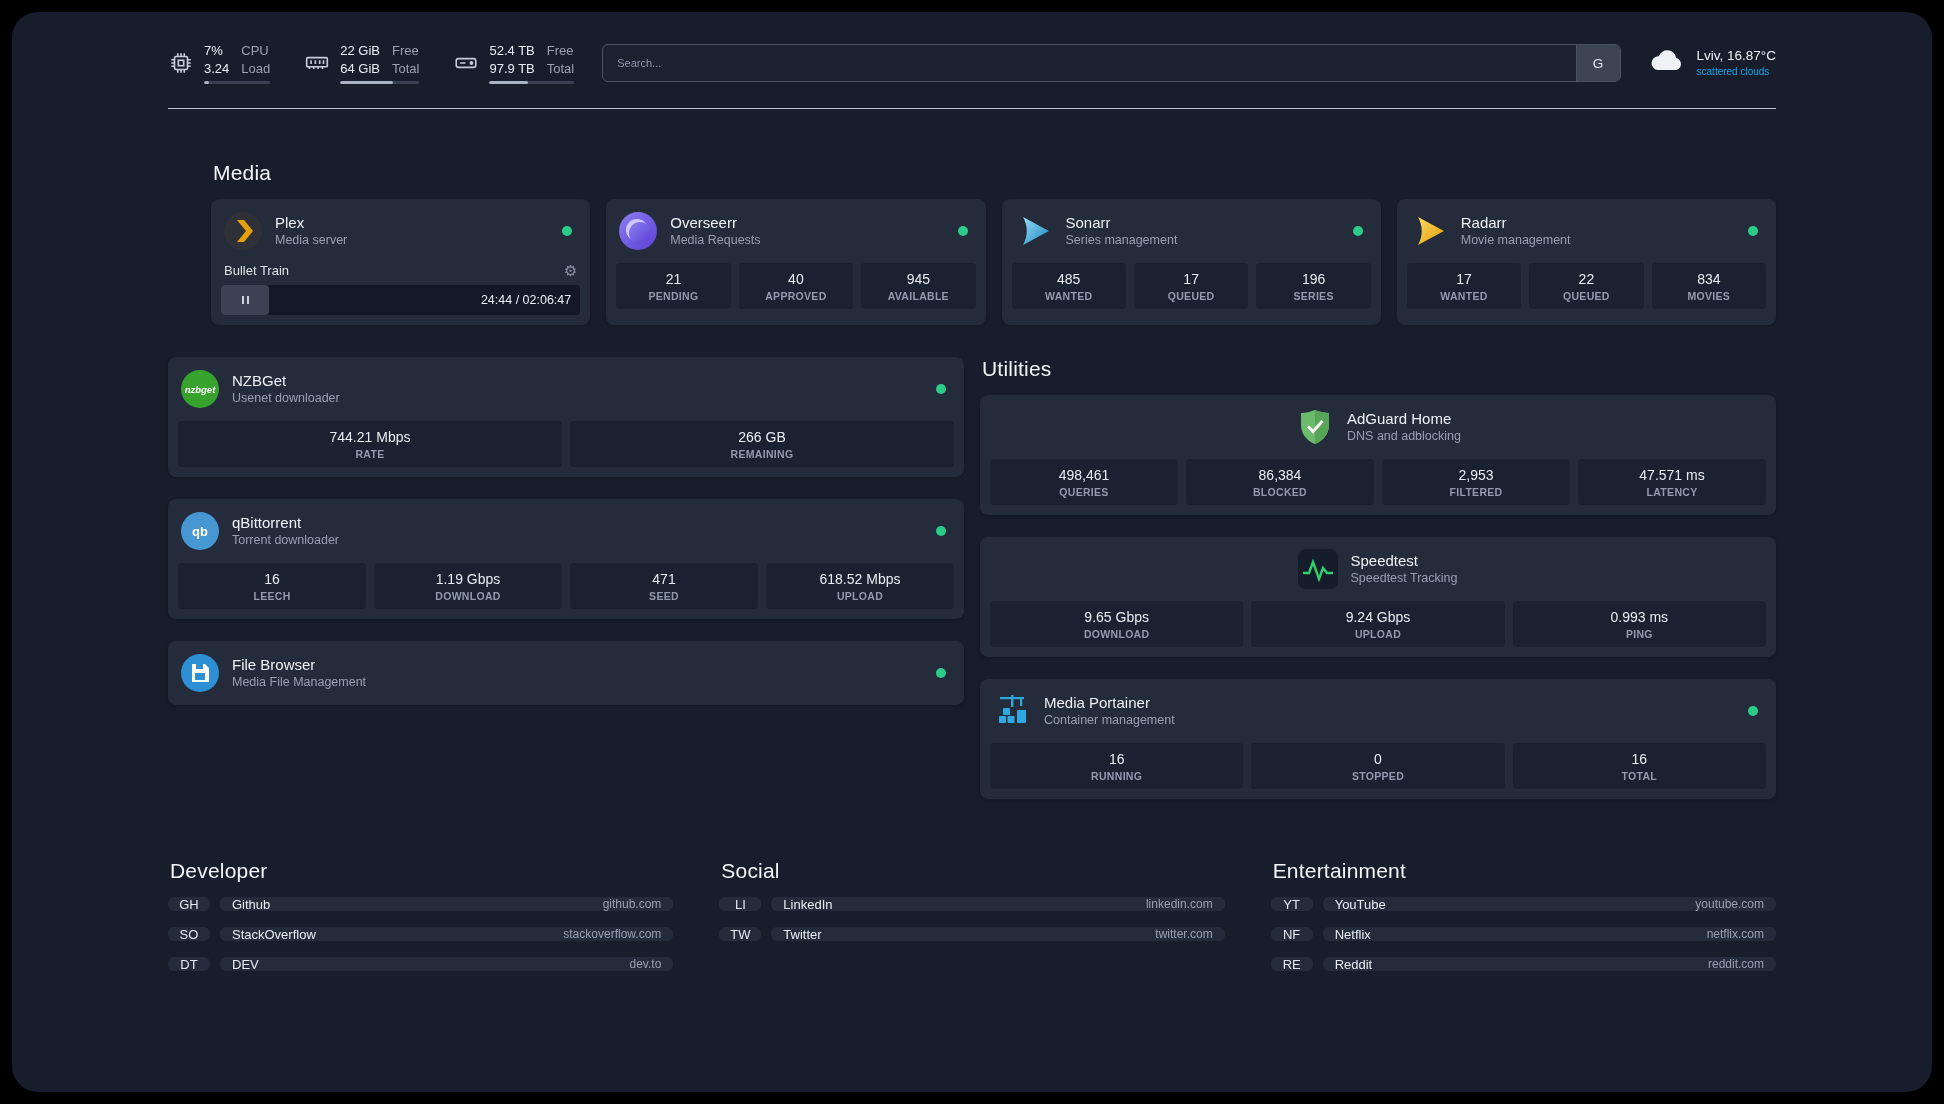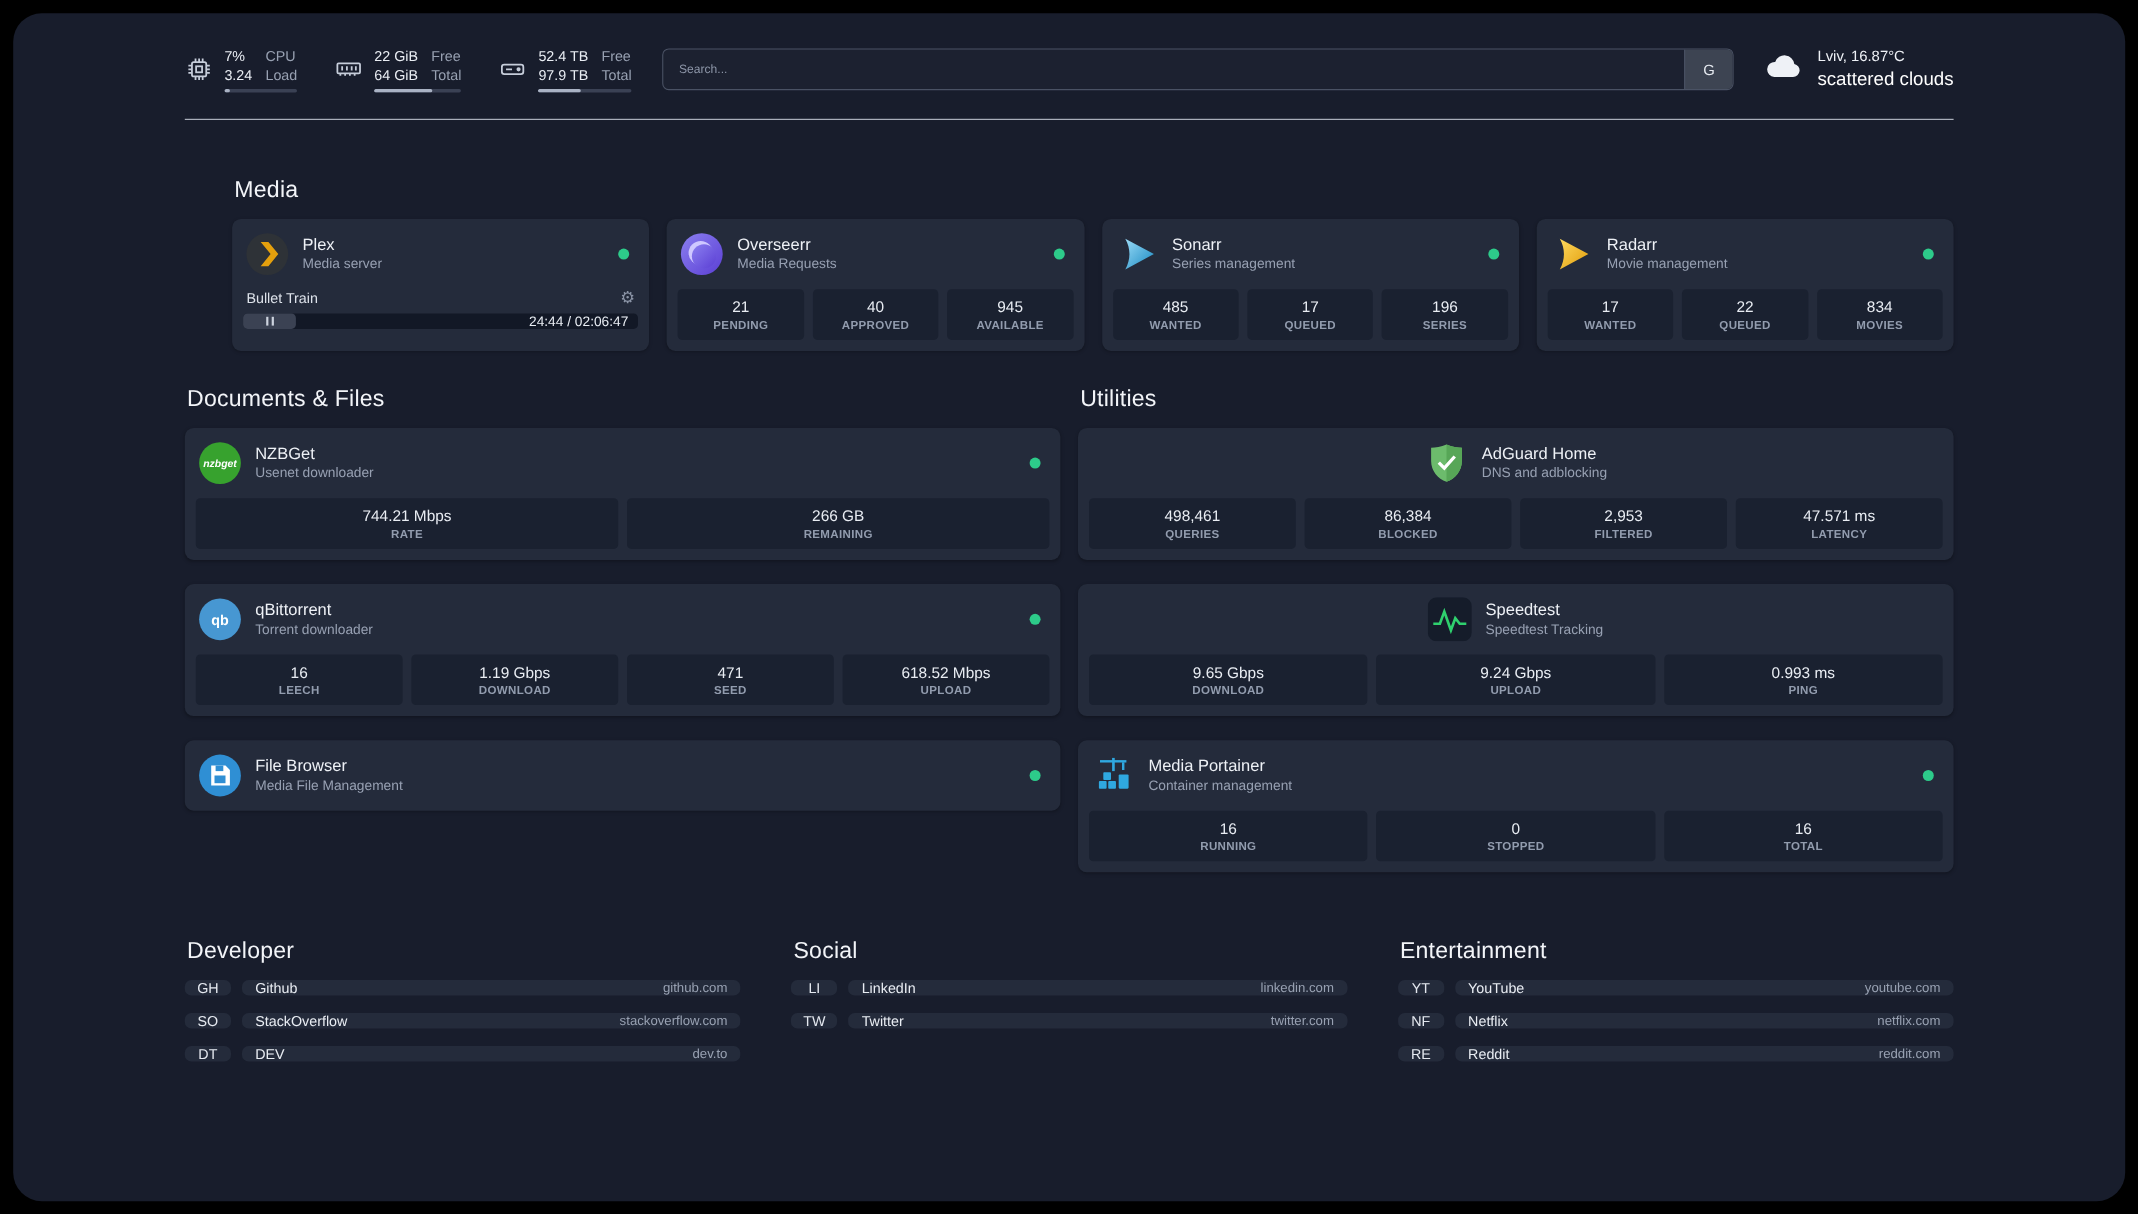--- a/index.html
+++ b/index.html
@@ -25,21 +25,21 @@
   .searchbox { flex:1; display:flex; height:38px; margin:0 28px; border:1px solid #4a5264;
     border-radius:6px; overflow:hidden; background:rgba(255,255,255,0.02); }
   .searchbox input { flex:1; background:transparent; border:none; outline:none;
     color:#dfe4ec; padding:0 14px; font-size:11px; font-family:inherit; }
   .searchbox input::placeholder { color:#8d96a8; }
   .g-btn { width:44px; background:#3d4452; border:none; border-left:1px solid #4a5264;
     color:#e7ebf1; font-size:13.5px; display:flex; align-items:center; justify-content:center; cursor:pointer; font-family:inherit; }
 
   .weather { display:flex; align-items:center; gap:12px; }
   .weather-loc { font-size:13.5px; color:#eef1f6; line-height:1.35; }
-  .weather-cond { font-size:17px; color:#ffffff; line-height:1.35; }
+  .weather-cond { font-size:10px; color:#0ea5e9; line-height:1.35; }
 
   .divider { margin-top:24px; height:1px; background:#d6dce6; opacity:.85; }
 
   
   .section-title { font-size:21px; font-weight:500; color:#f2f4f8; margin:0 0 14px 2px; letter-spacing:.2px; }
   .media-section { margin-top:52px;margin-left:43px; }
   .media-row { display:grid; grid-template-columns:repeat(4,1fr); gap:16px; }
 
   .card { background:#242b3b; border-radius:8px; padding:10px; box-shadow:0 1px 3px rgba(0,0,0,.25); }
   .card-header { display:flex; align-items:center; gap:12px; padding:2px;justify-content:center; }
@@ -51,21 +51,21 @@
 
   .stats { display:flex; gap:8px; margin-top:10px; }
   .tile { flex:1; background:#1a2130; border-radius:4px; text-align:center; padding:8px 4px 7px; }
   .tile .v { font-size:14px; color:#e9edf3; white-space:nowrap; }
   .tile .l { font-size:10.5px; font-weight:700; color:#929cae; margin-top:3px; letter-spacing:.3px; }
 
   
   .np-title-row { display:flex; align-items:center; margin-top:10px; padding:0 3px; }
   .np-title { font-size:13px; color:#dde2ea; }
   .gear { margin-left:auto; color:#8b94a6; font-size:15px; line-height:1; cursor:pointer; }
-  .np-bar { position:relative; margin-top:7px; height:14px; background:#121826; border-radius:4px; }
+  .np-bar { position:relative; margin-top:7px; height:30px; background:#121826; border-radius:4px; }
   .np-played { position:absolute; left:0; top:0; bottom:0; width:48px; background:#3b4253;
     border-radius:4px; display:flex; align-items:center; justify-content:center; gap:3px; cursor:pointer; }
   .pb { width:2px; height:8px; background:#cdd3de; }
   .np-time { position:absolute; right:9px; top:50%; transform:translateY(-50%); font-size:12.5px; color:#eaeef4; }
 
   .two-col { display:grid; grid-template-columns:1fr 1fr; gap:16px; margin-top:32px; align-items:start; }
   .col-stack { display:flex; flex-direction:column; gap:22px; }
 
   
   .bm-groups { display:grid; grid-template-columns:repeat(3,1fr); gap:46px; margin-top:60px; align-items:start; }
@@ -315,21 +315,20 @@
             <div class="l">MOVIES</div>
           </div>
         </div>
       </div>
     </div>
   </div>
 
   <div class="two-col">
 
     <div>
-      <h2 class="section-title">Documents &amp; Files</h2>
       <div class="col-stack">
 
         <div class="card">
           <div class="card-header">
             <span class="svc-icon">
               <svg viewBox="0 0 40 40">
                   <circle cx="20" cy="20" r="19" fill="#37a22e"></circle>
                   <text x="20" y="23.5" text-anchor="middle" font-size="9.5" font-style="italic" font-weight="bold" fill="#fff" font-family="Liberation Sans, sans-serif">nzbget</text>
                 </svg>
             </span>

